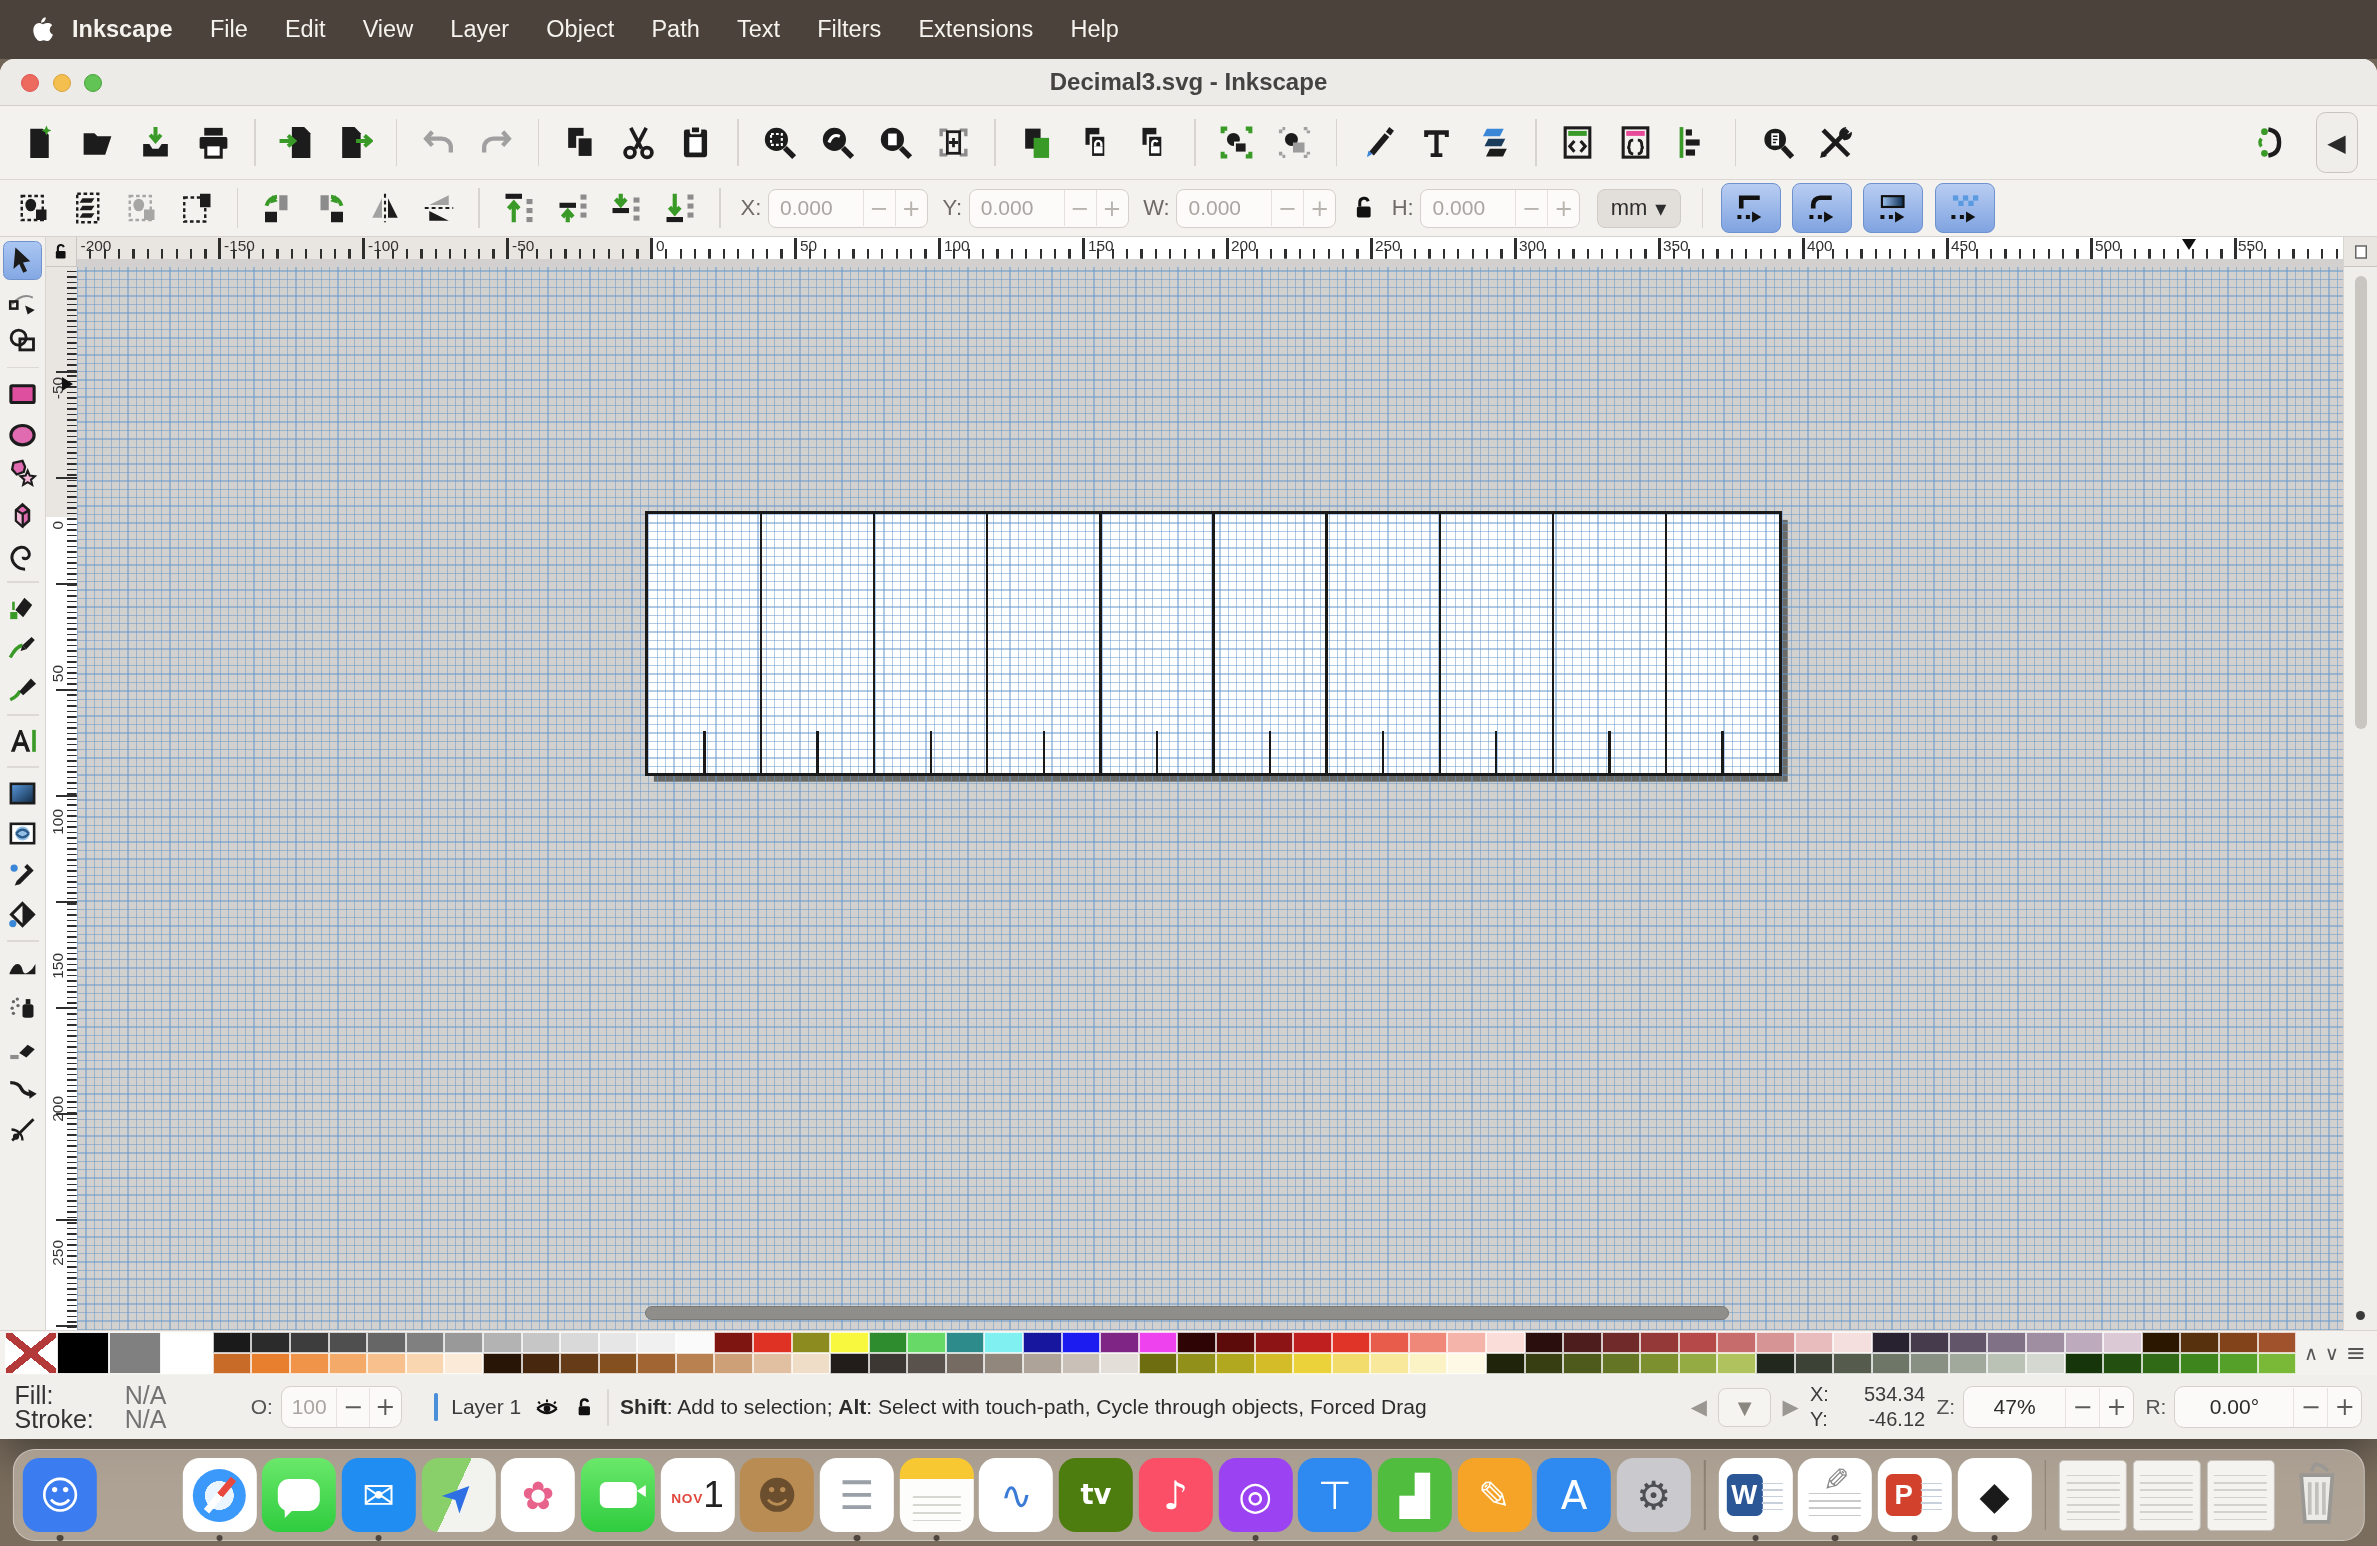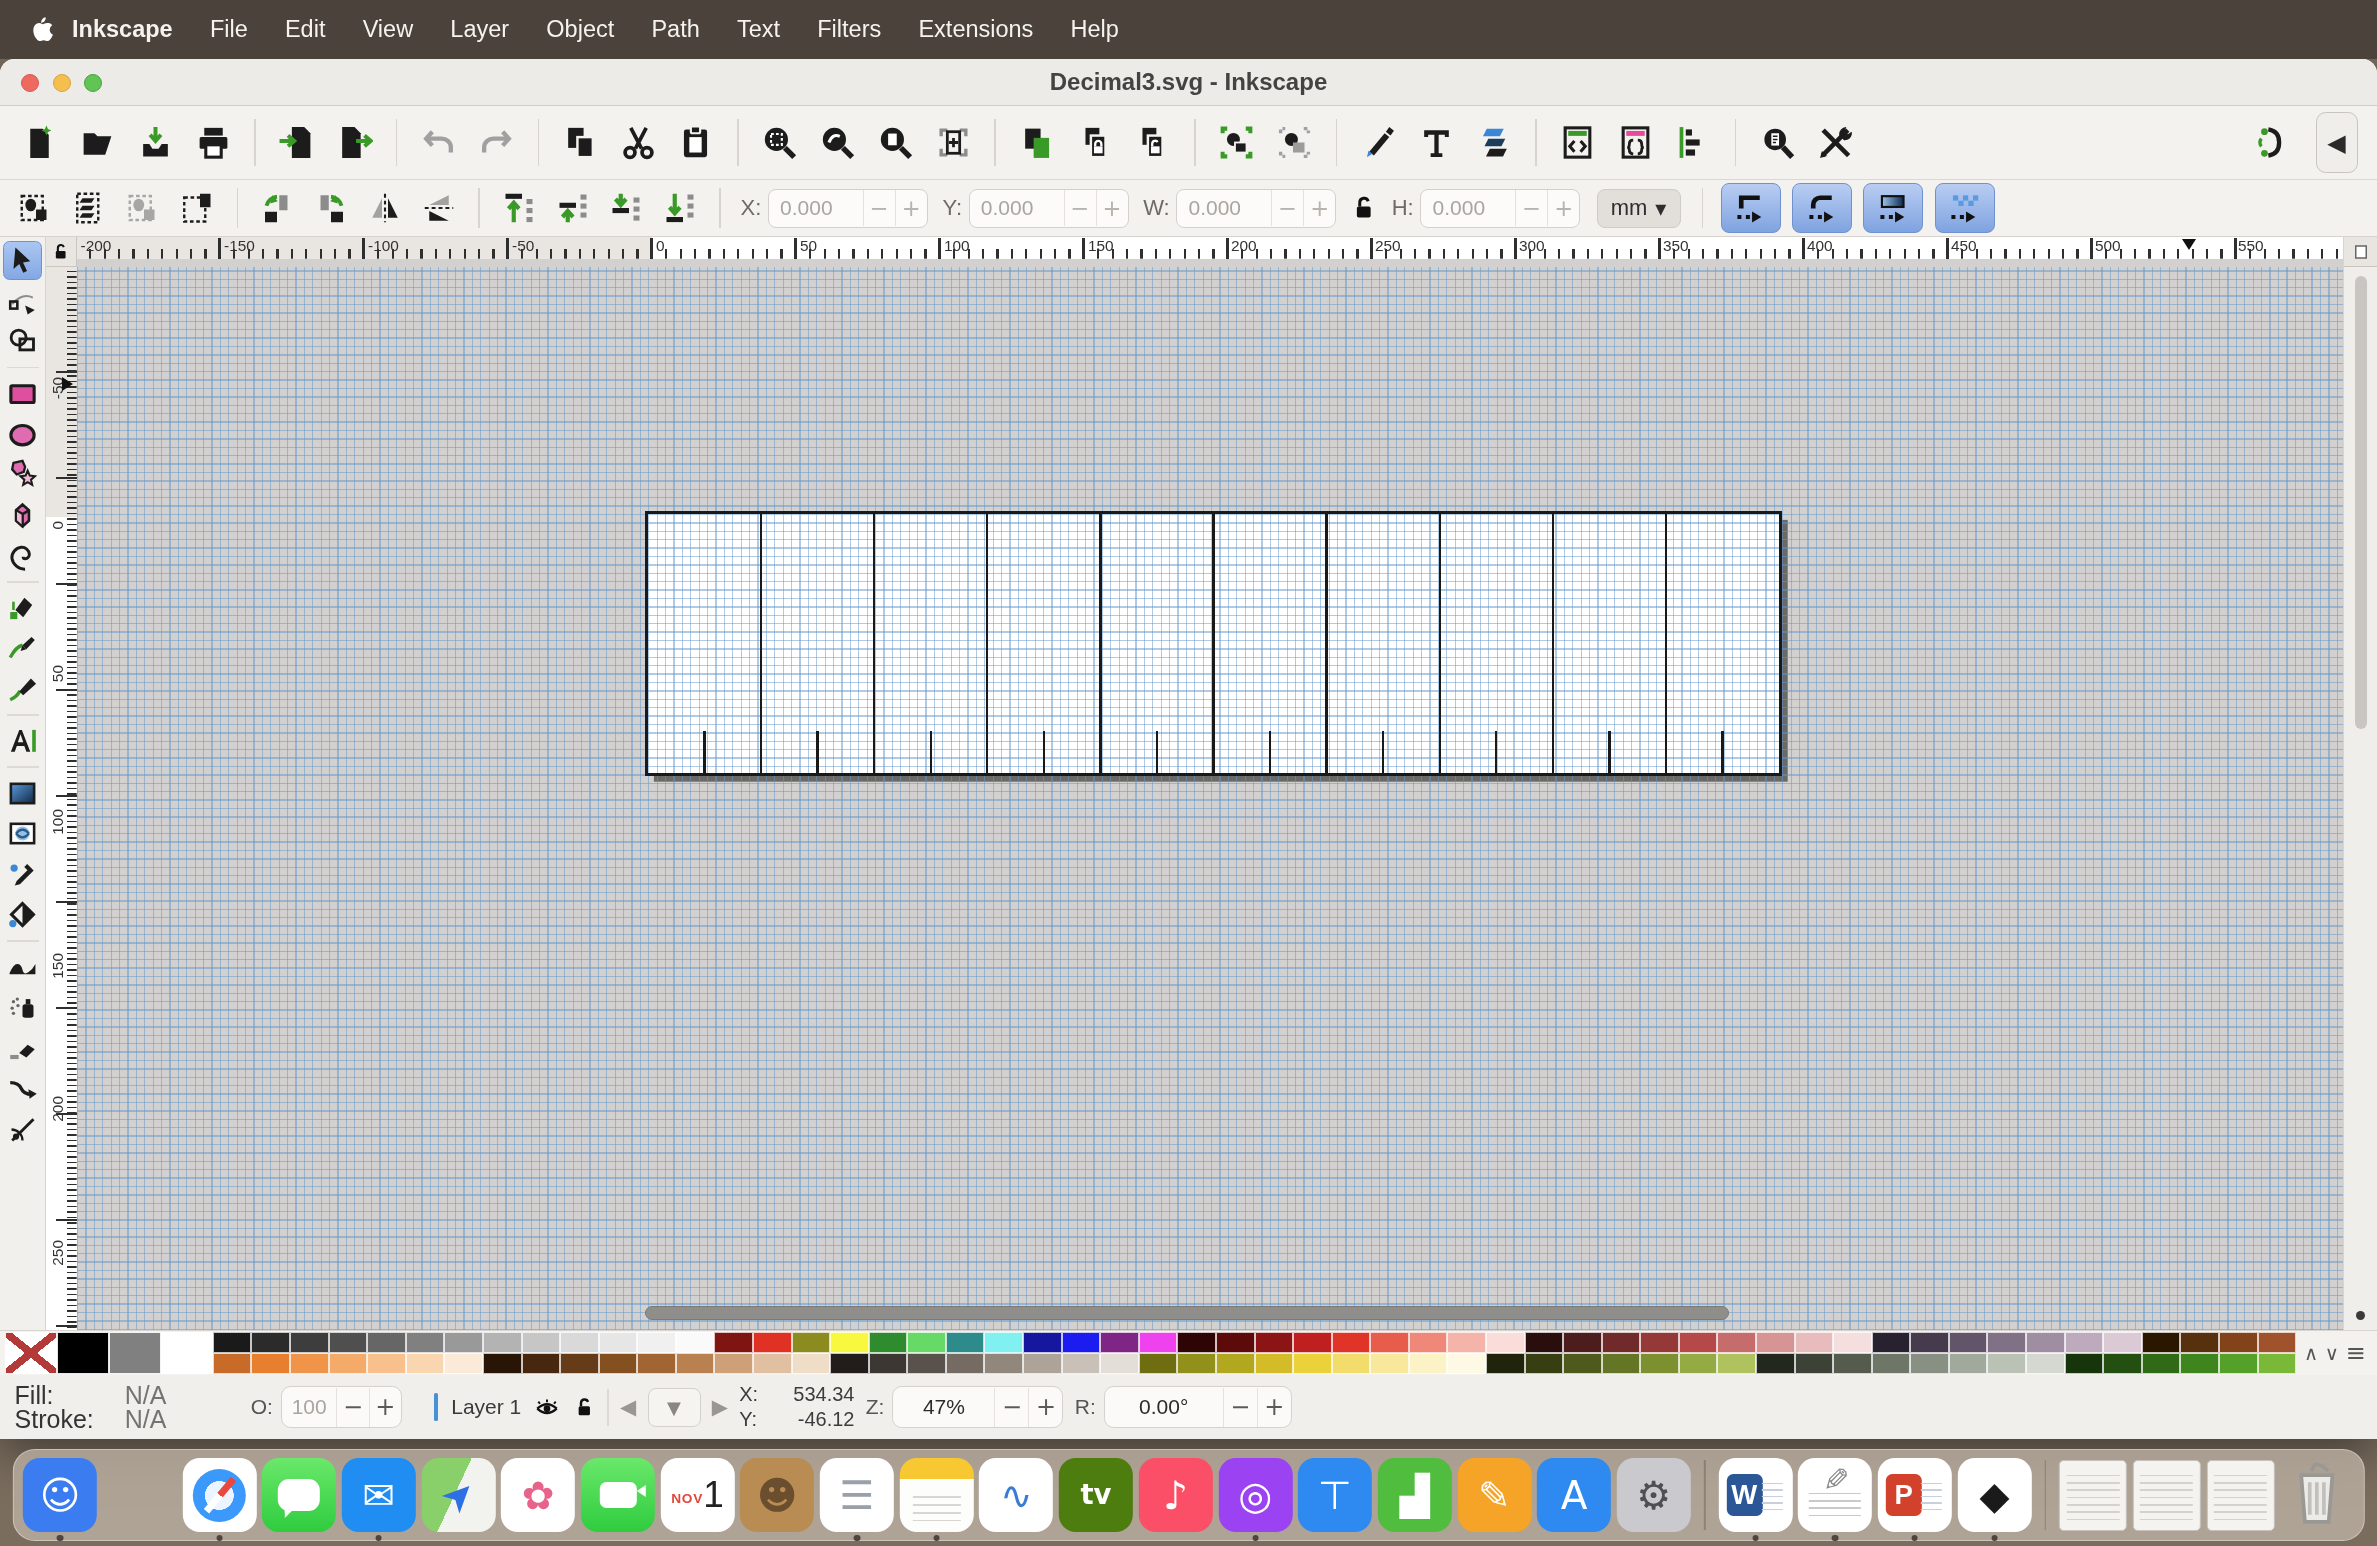--- a/index.html
+++ b/index.html
@@ -1313,20 +1313,21 @@
       <div class="layerbar"></div>
       <span>Layer 1</span>
       <svg class="ic" viewBox="0 0 32 32" width="26" height="26">
           <use href="#i-eye"></use>
         </svg>
       <svg class="ic" style="width:22.6px;height:22.6px" viewBox="0 0 28 28" width="22.6" height="22.6">
           <use href="#i-lock-open"></use>
         </svg>
     </div>
     <div class="statussep"></div>
+    <div class="msg" id="statusmsg"><b>Shift</b><span>: Add to selection; </span><b>Alt</b><span>: Select with touch-path, Cycle through objects, Forced Drag</span></div>
     <div class="navarrows">
       <span class="js-left glyph">◀</span>
       <span class="navbtn js-down glyph">▼</span>
       <span class="js-right glyph">▶</span>
     </div>
     <div class="xyblock">
       <span>X:</span>
       <span class="xv">534.34</span>
       <span>Y:</span>
       <span class="xv">-46.12</span>

